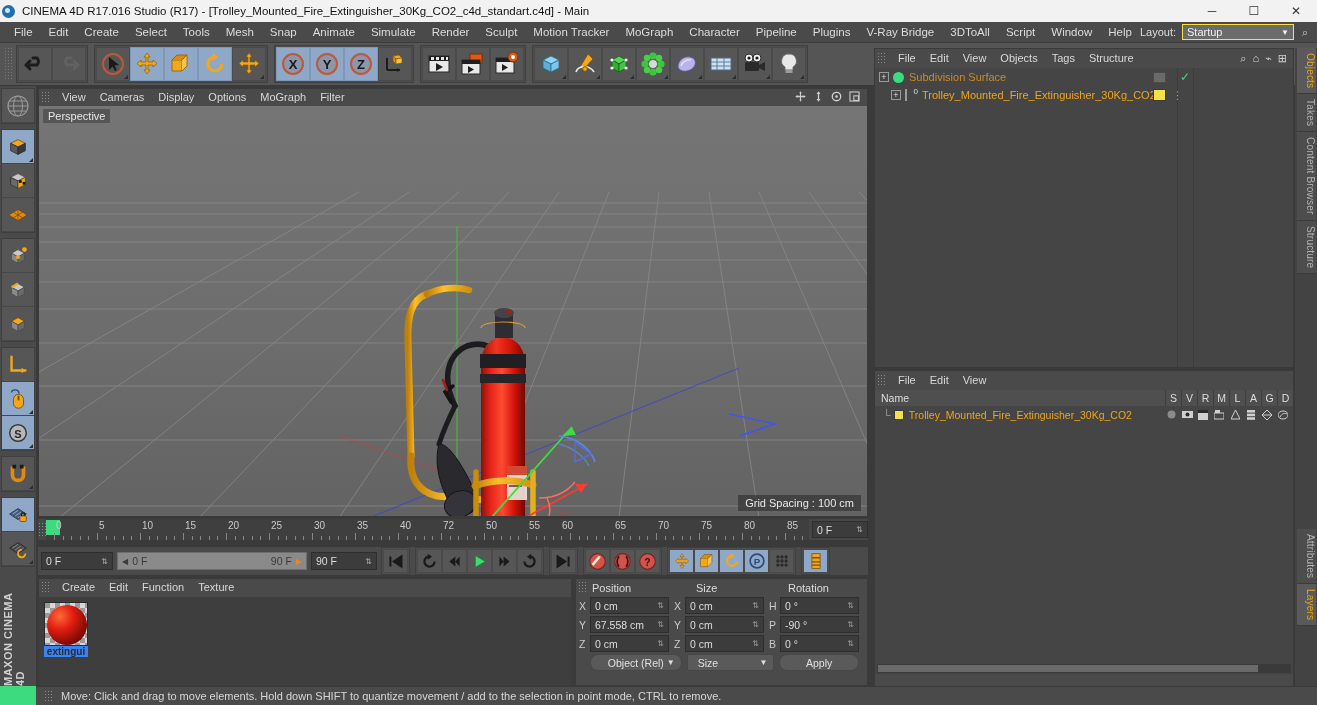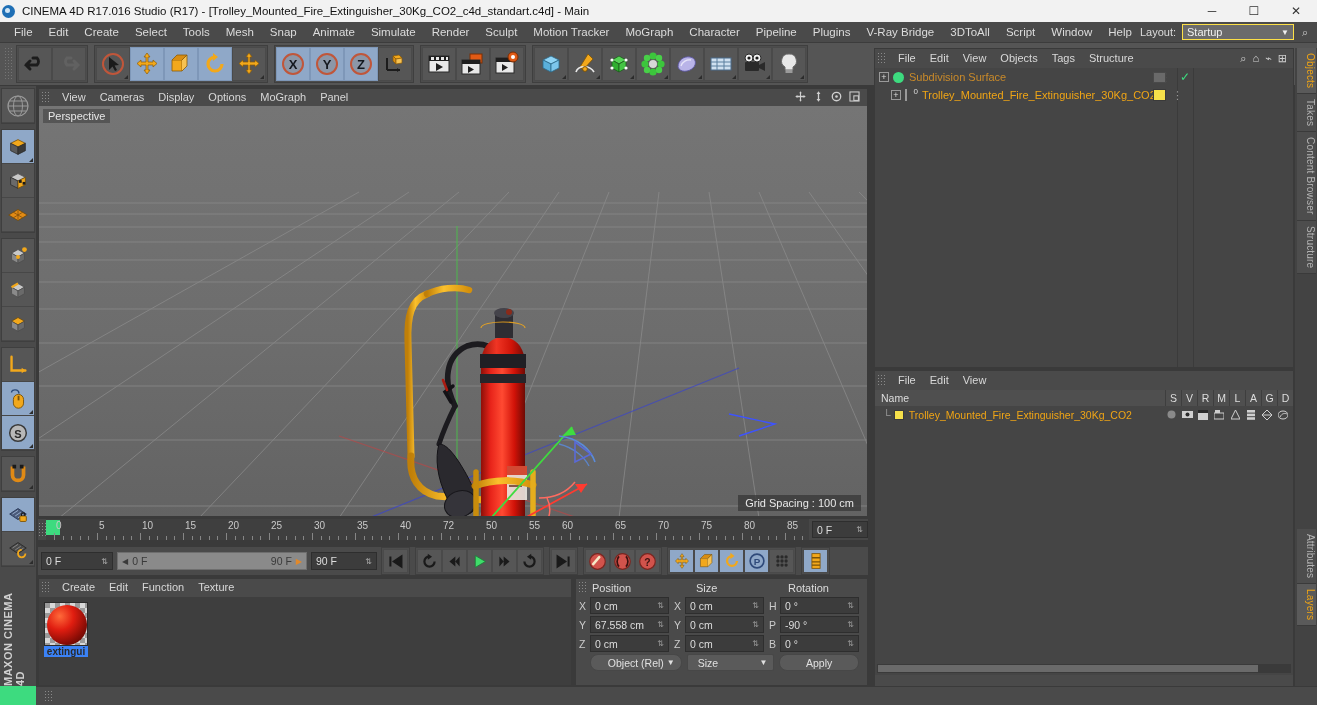--- a/index.html
+++ b/index.html
@@ -639,21 +639,21 @@
   </div>
 
   <div class="viewport-panel">
     <div class="vp-menubar">
       <div class="vp-grip"></div>
       <span class="vp-menu">View</span>
       <span class="vp-menu">Cameras</span>
       <span class="vp-menu">Display</span>
       <span class="vp-menu">Options</span>
       <span class="vp-menu">MoGraph</span>
-      <span class="vp-menu">Panel</span>
+      <span class="vp-menu">Filter</span>
       <div class="vp-navicons">
         <span>
           <svg width="13" height="13" viewBox="0 0 20 20">
               <path d="M10 2 L12 5 H10.8 V9 H14.8 V7.8 L18 10 L14.8 12.2 V11 H10.8 V15 H12 L10 18 L8 15 H9.2 V11 H5.2 V12.2 L2 10 L5.2 7.8 V9 H9.2 V5 H8 Z" fill="#d0d0d0"></path>
             </svg>
         </span>
         <span>
           <svg width="13" height="13" viewBox="0 0 20 20">
               <path d="M10 2 L13 6 H11 V14 H13 L10 18 L7 14 H9 V6 H7 Z" fill="#d0d0d0"></path>
             </svg>
@@ -1299,15 +1299,16 @@
     <div class="vtab">Structure</div>
     <div class="vtab-gap"></div>
     <div class="vtab">Attributes</div>
     <div class="vtab active">Layers</div>
     <div style="flex:0 0 60px"></div>
   </div>
 
   <div class="statusbar">
     <div class="status-strip"></div>
     <div class="status-grip" style="margin-left:40px"></div>
+    <span class="status-text">Move: Click and drag to move elements. Hold down SHIFT to quantize movement / add to the selection in point mode, CTRL to remove.</span>
   </div>
 
 </div>
 
 </body></html>

